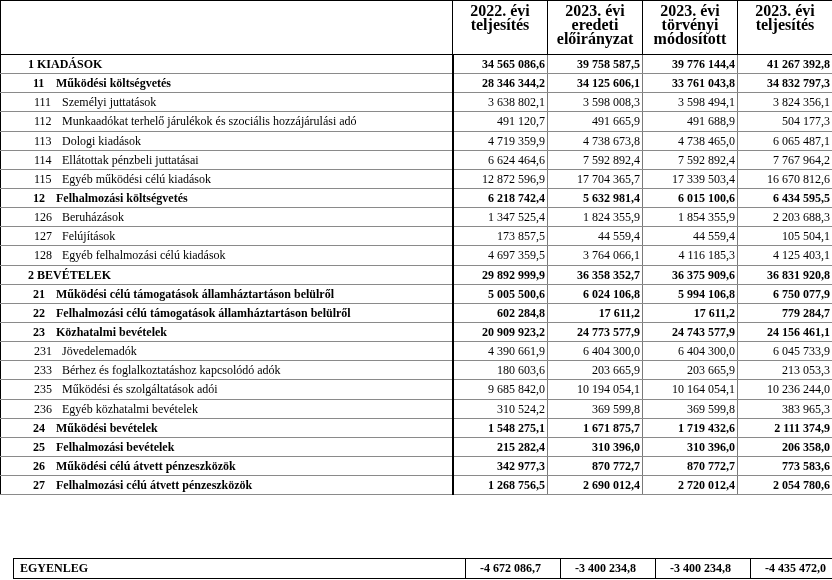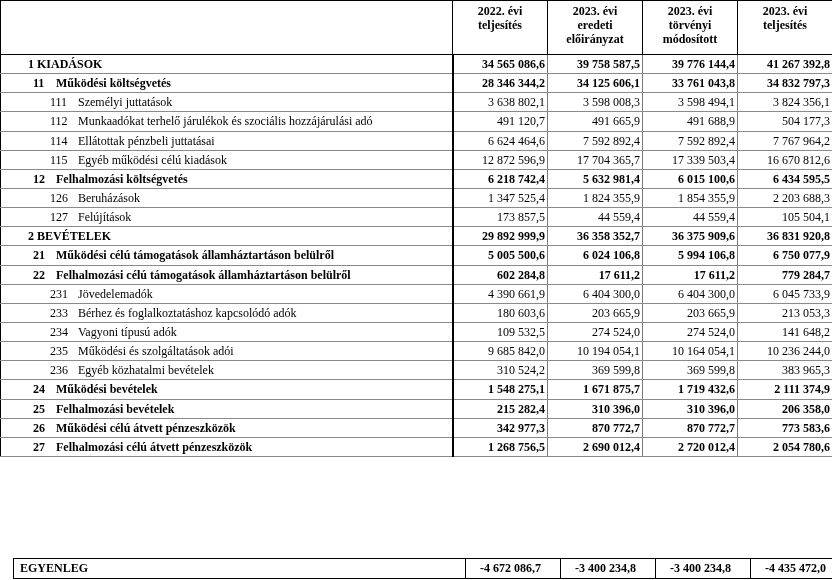--- a/index.html
+++ b/index.html
@@ -1,29 +1,29 @@
 <!DOCTYPE html>
 <html><head>
 <meta charset="utf-8">
 <style>
   html, body { margin:0; padding:0; background:#ffffff; }
   body { width:832px; height:580px; position:relative; overflow:hidden;
          font-family:"Liberation Serif","DejaVu Serif",serif; color:#000; }
   .tbl { position:absolute; left:0; top:0; width:832px; border-collapse:collapse; table-layout:fixed; }
   .tbl td, .tbl th { border:1px solid #000; padding:0; font-size:12px; line-height:14px; }
-  .tbl th { font-weight:bold; text-align:center; vertical-align:top; padding-top:3px; height:50px; font-size:12px; line-height:14px; }
+  .tbl th { font-weight:bold; text-align:center; vertical-align:top; padding-top:3px; height:50px; font-size:16px; line-height:14px; }
   .tbl th.blank { border-left:1px solid #000; border-top:1px solid #000; }
   .tbl tr.row td { height:18.15px; border-top:1px solid #000; border-bottom:1.5px solid #8a8a8a; }
   .tbl td.num { text-align:right; padding-right:2px; white-space:nowrap; border-left:1px solid #7a7a7a; border-right:1px solid #7a7a7a; }
   .tbl td.lbl { white-space:nowrap; border-right:2px solid #000; }
   .tbl td.lbl .code { display:inline-block; }
   .lvl0 td.lbl { padding-left:27px; }
   .lvl1 td.lbl { padding-left:32px; }
   .lvl1 td.lbl .code { width:23px; }
-  .lvl2 td.lbl { padding-left:49px; }
+  .lvl2 td.lbl { padding-left:33px; }
   .lvl2 td.lbl .code { width:28px; }
   .bold td { font-weight:bold; }
   .col-lbl { width:452px; }
   .col-n { width:95px; }
   .bal { position:absolute; left:13px; top:558px; width:832px; border-collapse:collapse; table-layout:fixed; }
   .bal td { border:1.5px solid #000; height:19px; font-size:12px; font-weight:bold; padding:0; }
   .bal td.lbl { padding-left:6px; }
   .bal td.num { text-align:right; padding-right:19px; border-left:1px solid #7a7a7a; }
   .gap { position:absolute; left:0; top:552px; width:832px; height:6px; background:#fff; }
 </style>
@@ -86,20 +86,27 @@
         <td class="num">3 824 356,1</td>
       </tr>
       <tr class="row lvl2">
         <td class="lbl"><span class="code">112</span><span>Munkaadókat terhelő járulékok és szociális hozzájárulási adó</span></td>
         <td class="num">491 120,7</td>
         <td class="num">491 665,9</td>
         <td class="num">491 688,9</td>
         <td class="num">504 177,3</td>
       </tr>
       <tr class="row lvl2">
+        <td class="lbl"><span class="code">113</span><span>Dologi kiadások</span></td>
+        <td class="num">4 719 359,9</td>
+        <td class="num">4 738 673,8</td>
+        <td class="num">4 738 465,0</td>
+        <td class="num">6 065 487,1</td>
+      </tr>
+      <tr class="row lvl2">
         <td class="lbl"><span class="code">114</span><span>Ellátottak pénzbeli juttatásai</span></td>
         <td class="num">6 624 464,6</td>
         <td class="num">7 592 892,4</td>
         <td class="num">7 592 892,4</td>
         <td class="num">7 767 964,2</td>
       </tr>
       <tr class="row lvl2">
         <td class="lbl"><span class="code">115</span><span>Egyéb működési célú kiadások</span></td>
         <td class="num">12 872 596,9</td>
         <td class="num">17 704 365,7</td>
@@ -119,20 +126,27 @@
         <td class="num">1 824 355,9</td>
         <td class="num">1 854 355,9</td>
         <td class="num">2 203 688,3</td>
       </tr>
       <tr class="row lvl2">
         <td class="lbl"><span class="code">127</span><span>Felújítások</span></td>
         <td class="num">173 857,5</td>
         <td class="num">44 559,4</td>
         <td class="num">44 559,4</td>
         <td class="num">105 504,1</td>
+      </tr>
+      <tr class="row lvl2">
+        <td class="lbl"><span class="code">128</span><span>Egyéb felhalmozási célú kiadások</span></td>
+        <td class="num">4 697 359,5</td>
+        <td class="num">3 764 066,1</td>
+        <td class="num">4 116 185,3</td>
+        <td class="num">4 125 403,1</td>
       </tr>
       <tr class="row lvl0 bold">
         <td class="lbl"><span class="code">2</span> <span>BEVÉTELEK</span></td>
         <td class="num">29 892 999,9</td>
         <td class="num">36 358 352,7</td>
         <td class="num">36 375 909,6</td>
         <td class="num">36 831 920,8</td>
       </tr>
       <tr class="row lvl1 bold">
         <td class="lbl"><span class="code">21</span><span>Működési célú támogatások államháztartáson belülről</span></td>
@@ -141,40 +155,40 @@
         <td class="num">5 994 106,8</td>
         <td class="num">6 750 077,9</td>
       </tr>
       <tr class="row lvl1 bold">
         <td class="lbl"><span class="code">22</span><span>Felhalmozási célú támogatások államháztartáson belülről</span></td>
         <td class="num">602 284,8</td>
         <td class="num">17 611,2</td>
         <td class="num">17 611,2</td>
         <td class="num">779 284,7</td>
       </tr>
+      <tr class="row lvl1 bold">
+        <td class="lbl"><span class="code">23</span><span>Közhatalmi bevételek</span></td>
+        <td class="num">20 909 923,2</td>
+        <td class="num">24 773 577,9</td>
+        <td class="num">24 743 577,9</td>
+        <td class="num">24 156 461,1</td>
+      </tr>
       <tr class="row lvl2">
         <td class="lbl"><span class="code">231</span><span>Jövedelemadók</span></td>
         <td class="num">4 390 661,9</td>
         <td class="num">6 404 300,0</td>
         <td class="num">6 404 300,0</td>
         <td class="num">6 045 733,9</td>
       </tr>
       <tr class="row lvl2">
         <td class="lbl"><span class="code">233</span><span>Bérhez és foglalkoztatáshoz kapcsolódó adók</span></td>
         <td class="num">180 603,6</td>
         <td class="num">203 665,9</td>
         <td class="num">203 665,9</td>
         <td class="num">213 053,3</td>
-      </tr>
-      <tr class="row lvl2">
-        <td class="lbl"><span class="code">234</span><span>Vagyoni típusú adók</span></td>
-        <td class="num">109 532,5</td>
-        <td class="num">274 524,0</td>
-        <td class="num">274 524,0</td>
-        <td class="num">141 648,2</td>
       </tr>
       <tr class="row lvl2">
         <td class="lbl"><span class="code">235</span><span>Működési és szolgáltatások adói</span></td>
         <td class="num">9 685 842,0</td>
         <td class="num">10 194 054,1</td>
         <td class="num">10 164 054,1</td>
         <td class="num">10 236 244,0</td>
       </tr>
       <tr class="row lvl2">
         <td class="lbl"><span class="code">236</span><span>Egyéb közhatalmi bevételek</span></td>

